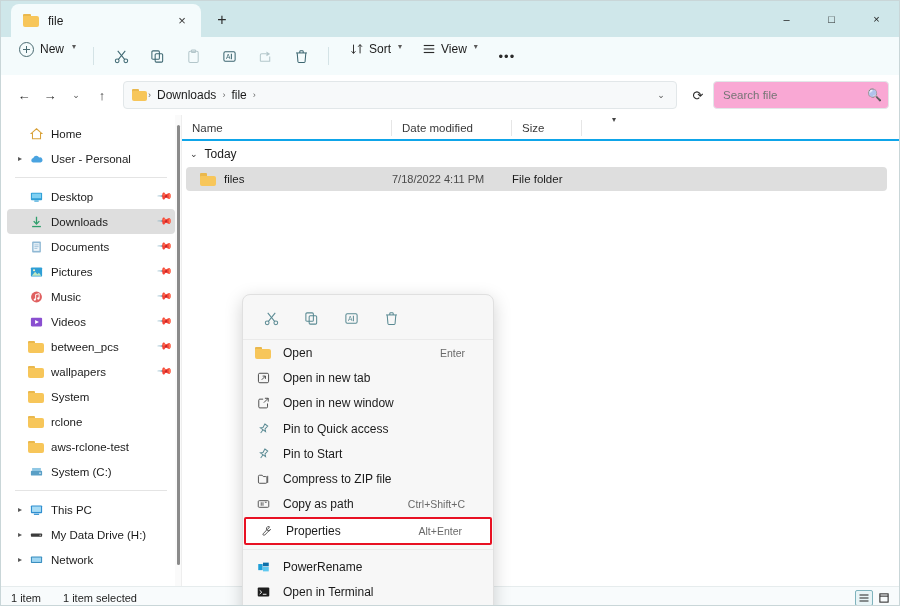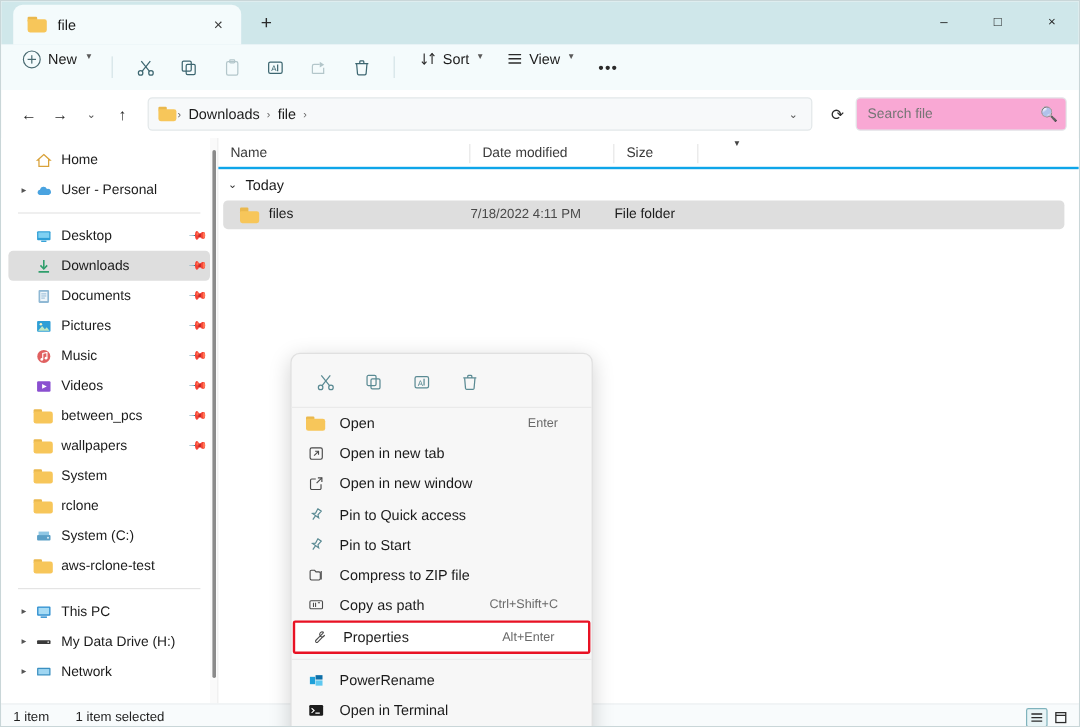--- a/index.html
+++ b/index.html
@@ -569,37 +569,37 @@
               <span class="fold">
                 <span class="t"></span>
                 <span class="b"></span>
               </span>
             </span>
             <span class="nav-label">rclone</span>
           </div>
           <div class="navitem">
             <span class="nav-exp"></span>
             <span class="nav-ico">
-              <svg width="15" height="14" viewBox="0 0 16 16">
-                <rect x="1.6" y="6.6" width="12.8" height="5.4" rx="1" fill="#5a9fc6"></rect>
-                <rect x="3" y="3.4" width="10" height="3.4" fill="#8fc7e4"></rect>
-                <circle cx="12" cy="9.3" r=".9" fill="#e8f5fb"></circle>
-              </svg>
-            </span>
-            <span class="nav-label">System (C:)</span>
-          </div>
-          <div class="navitem">
-            <span class="nav-exp"></span>
-            <span class="nav-ico">
               <span class="fold">
                 <span class="t"></span>
                 <span class="b"></span>
               </span>
             </span>
             <span class="nav-label">aws-rclone-test</span>
+          </div>
+          <div class="navitem">
+            <span class="nav-exp"></span>
+            <span class="nav-ico">
+              <svg width="15" height="14" viewBox="0 0 16 16">
+                <rect x="1.6" y="6.6" width="12.8" height="5.4" rx="1" fill="#5a9fc6"></rect>
+                <rect x="3" y="3.4" width="10" height="3.4" fill="#8fc7e4"></rect>
+                <circle cx="12" cy="9.3" r=".9" fill="#e8f5fb"></circle>
+              </svg>
+            </span>
+            <span class="nav-label">System (C:)</span>
           </div>
           <div class="nav-divider"></div>
           <div class="navitem">
             <span class="nav-exp">▸</span>
             <span class="nav-ico">
               <svg width="15" height="14" viewBox="0 0 16 16">
                 <rect x="1.6" y="2.8" width="12.8" height="8.8" rx="1" fill="#2f8fd0"></rect>
                 <rect x="2.9" y="4" width="10.2" height="6.2" fill="#a8dcf5"></rect>
                 <rect x="5" y="12.2" width="6" height="1.4" fill="#2f8fd0"></rect>
               </svg>

